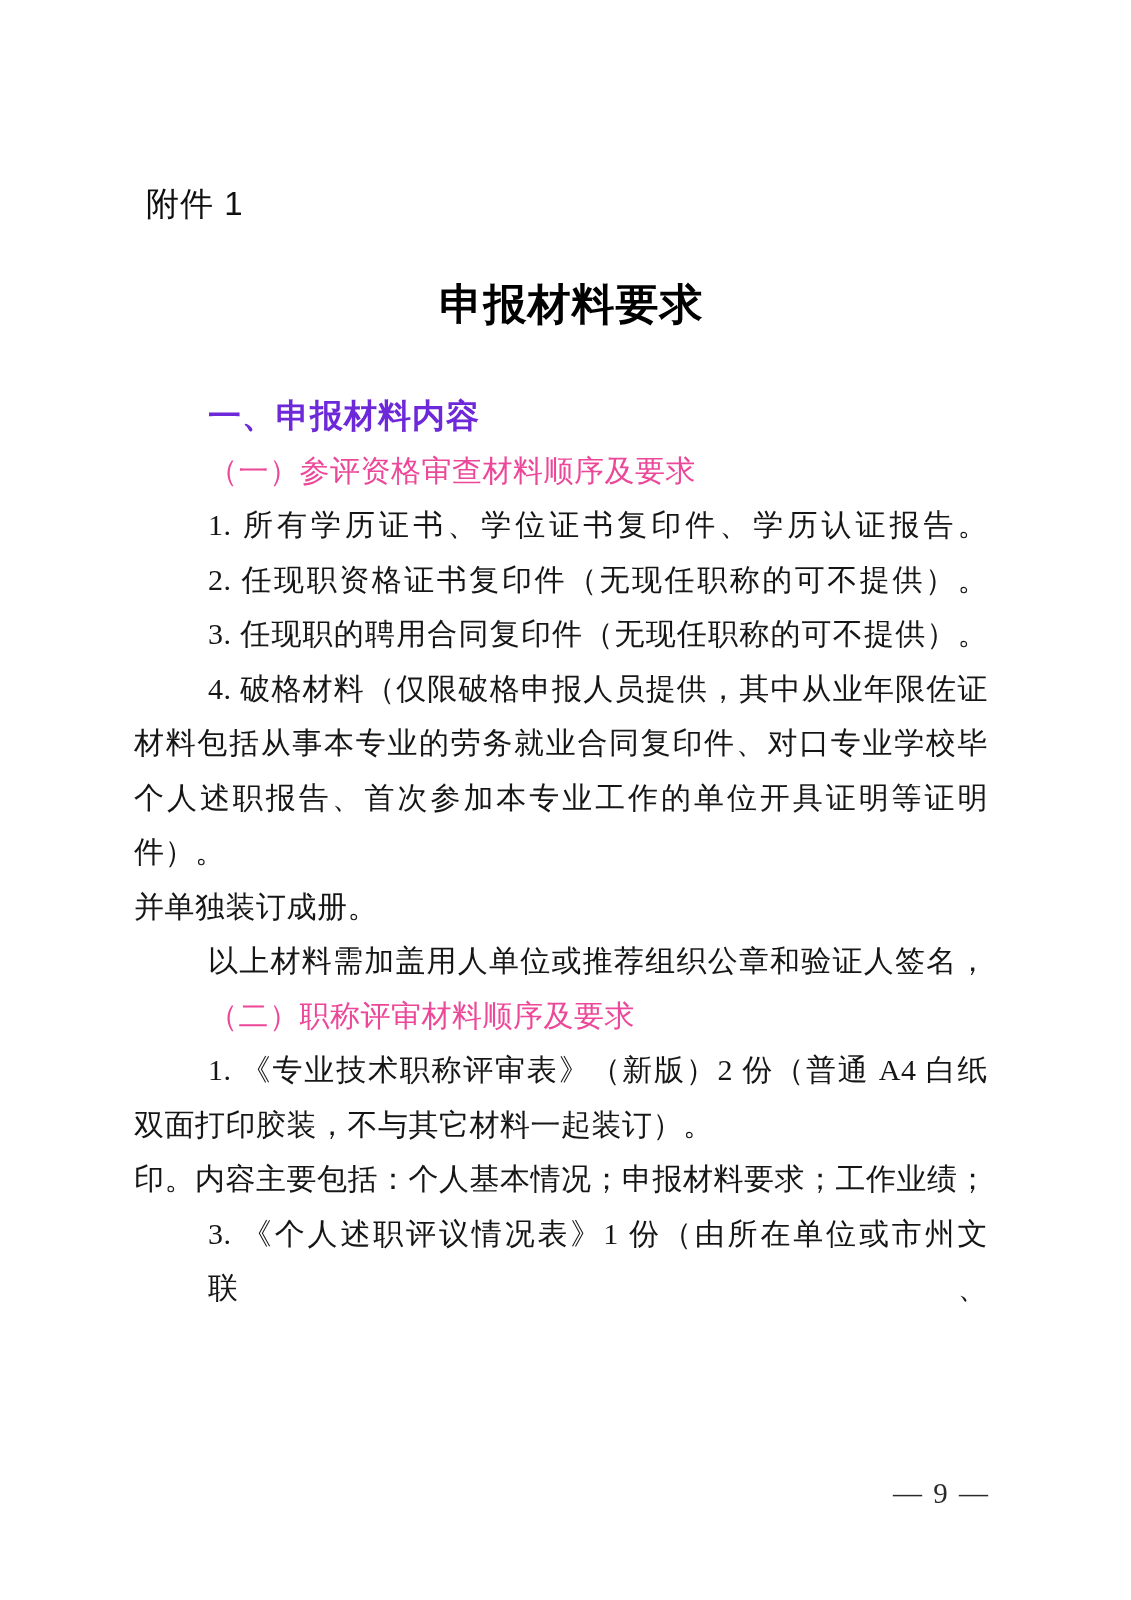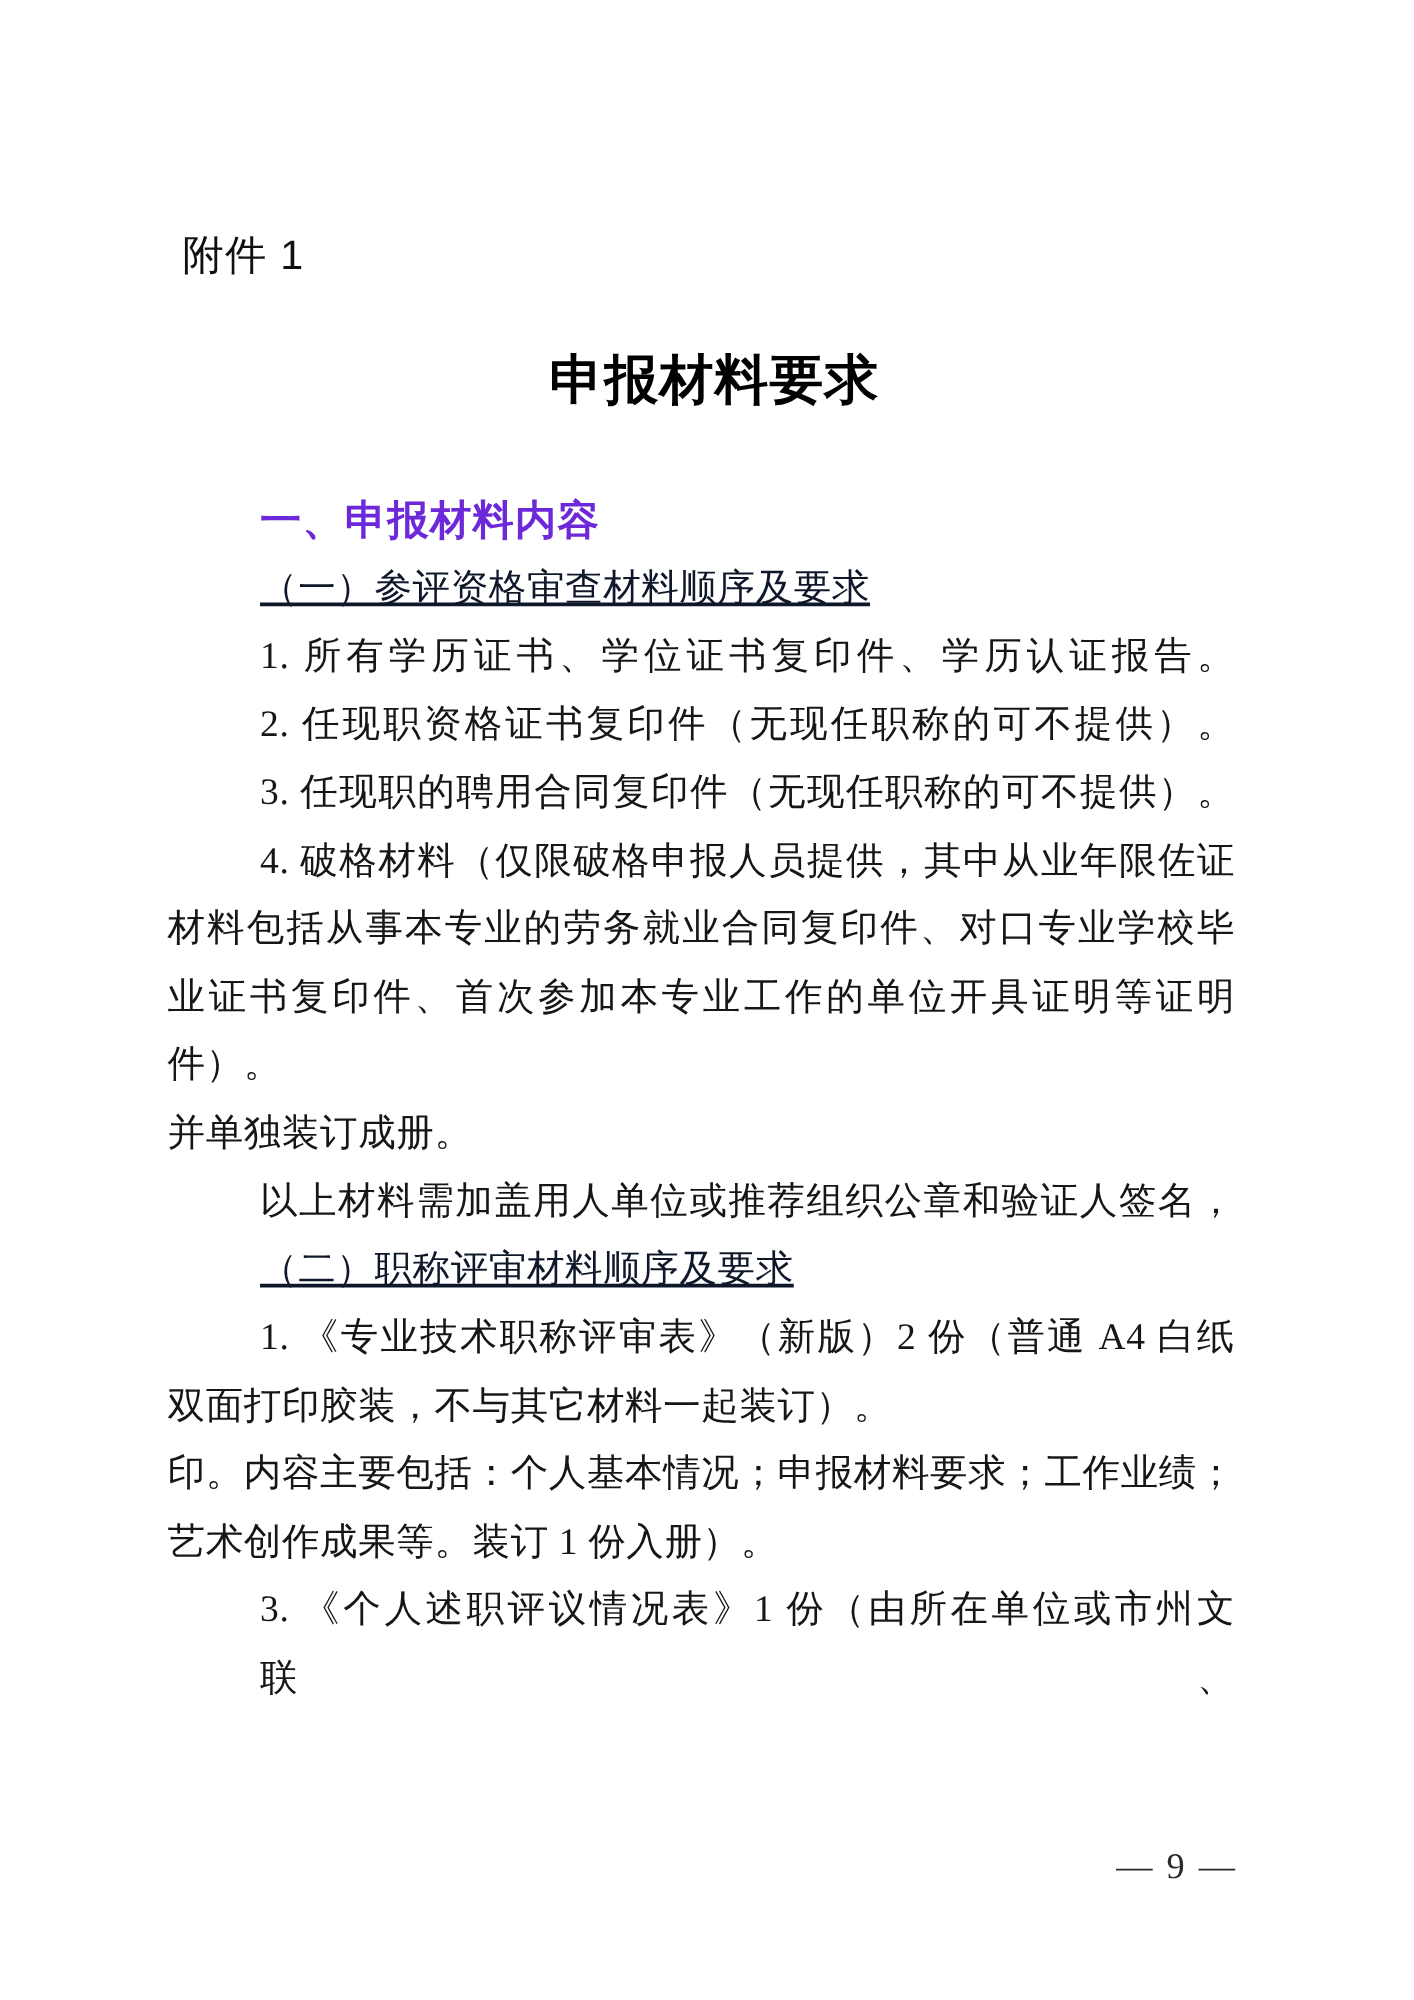--- a/index.html
+++ b/index.html
@@ -47,21 +47,21 @@
   .ln { min-height: 54.5px; }
   .ind { padding-left: 74px; }
   .fill { text-align: justify; text-align-last: justify; }
   .sec {
     font-family: "Liberation Sans", "DejaVu Sans", sans-serif;
     font-weight: 700;
     font-size: 33px;
     color: #6d28d9;
     letter-spacing: 1px;
   }
-  .kai { color: #0f172a; text-decoration: underline; }
+  .kai { color: #ec4899; }
   .pagenum {
     position: absolute;
     right: 141px;
     top: 1476px;
     font-size: 29px;
     line-height: 34px;
     color: #2a2a2a;
     letter-spacing: 2px;
   }
 </style>
@@ -75,27 +75,26 @@
   <div class="title">申报材料要求</div>
 
   <div class="content">
     <div class="ln sec ind">一、申报材料内容</div>
     <div class="ln kai ind">（一）参评资格审查材料顺序及要求</div>
     <div class="ln ind fill">1. 所有学历证书、学位证书复印件、学历认证报告。</div>
     <div class="ln ind fill">2. 任现职资格证书复印件（无现任职称的可不提供）。</div>
     <div class="ln ind fill">3. 任现职的聘用合同复印件（无现任职称的可不提供）。</div>
     <div class="ln ind fill">4. 破格材料（仅限破格申报人员提供，其中从业年限佐证</div>
     <div class="ln fill">材料包括从事本专业的劳务就业合同复印件、对口专业学校毕</div>
-    <div class="ln fill">业证书复印件、首次参加本专业工作的单位开具证明等证明</div>
+    <div class="ln fill">个人述职报告、首次参加本专业工作的单位开具证明等证明</div>
     <div class="ln">件）。</div>
     <div class="ln">并单独装订成册。</div>
     <div class="ln ind fill">以上材料需加盖用人单位或推荐组织公章和验证人签名，</div>
     <div class="ln kai ind">（二）职称评审材料顺序及要求</div>
     <div class="ln ind fill">1. 《专业技术职称评审表》（新版）2 份（普通 A4 白纸</div>
     <div class="ln">双面打印胶装，不与其它材料一起装订）。</div>
     <div class="ln fill">印。内容主要包括：个人基本情况；申报材料要求；工作业绩；</div>
-    <div class="ln">艺术创作成果等。装订 1 份入册）。</div>
     <div class="ln ind fill">3. 《个人述职评议情况表》1 份（由所在单位或市州文联、</div>
   </div>
 
   <div class="pagenum">— 9 —</div>
 
 </div>
 
 </body></html>

